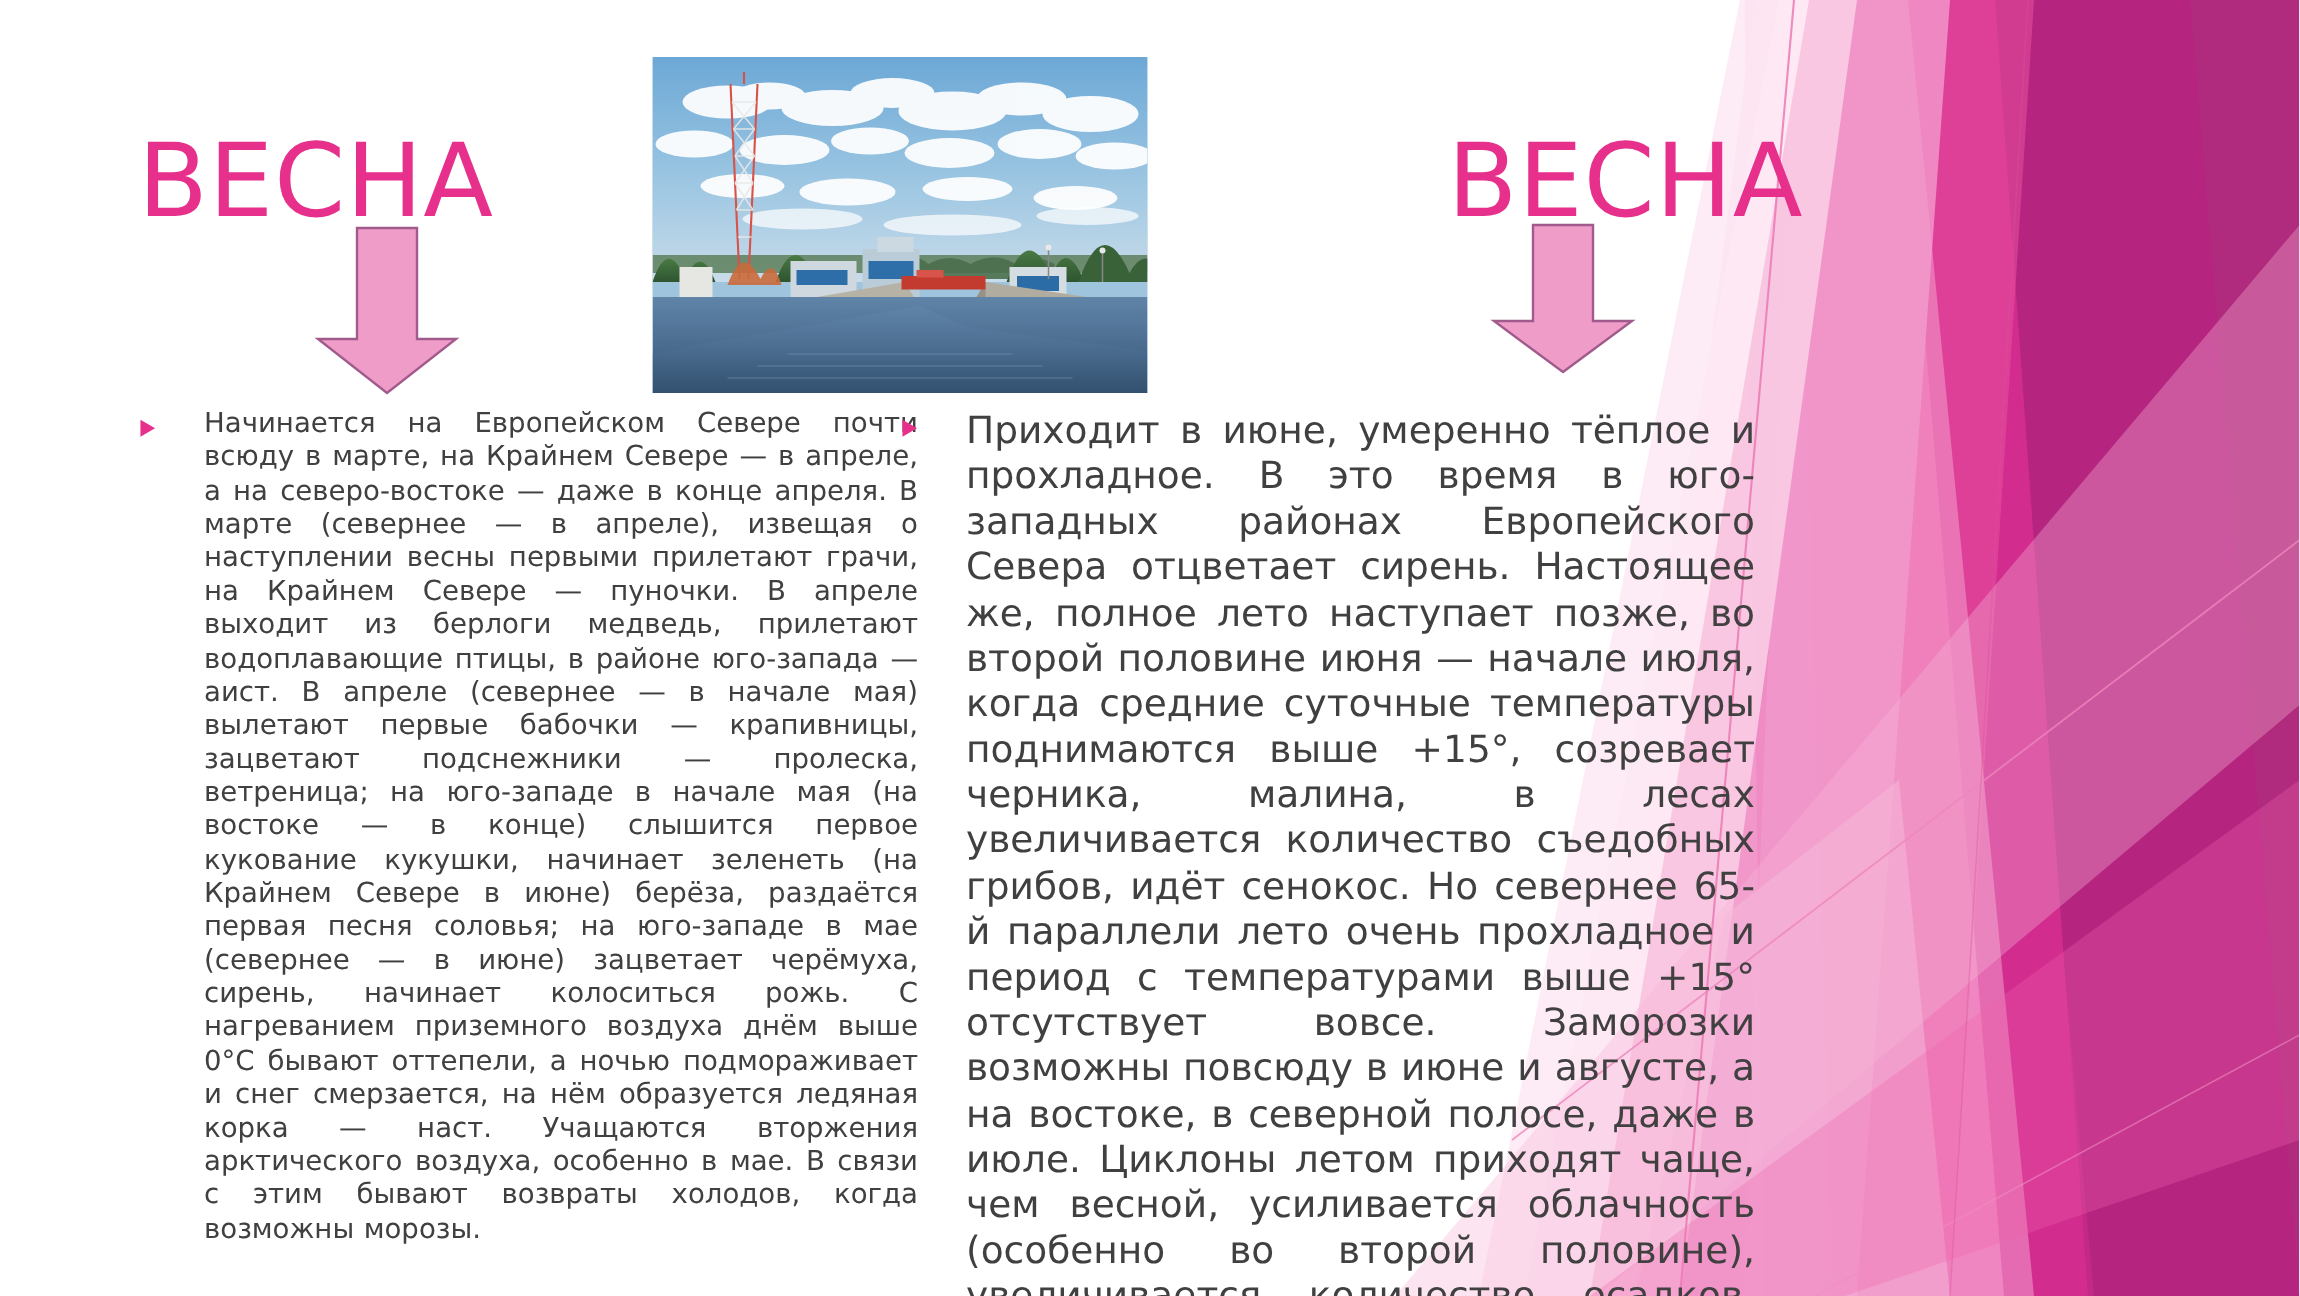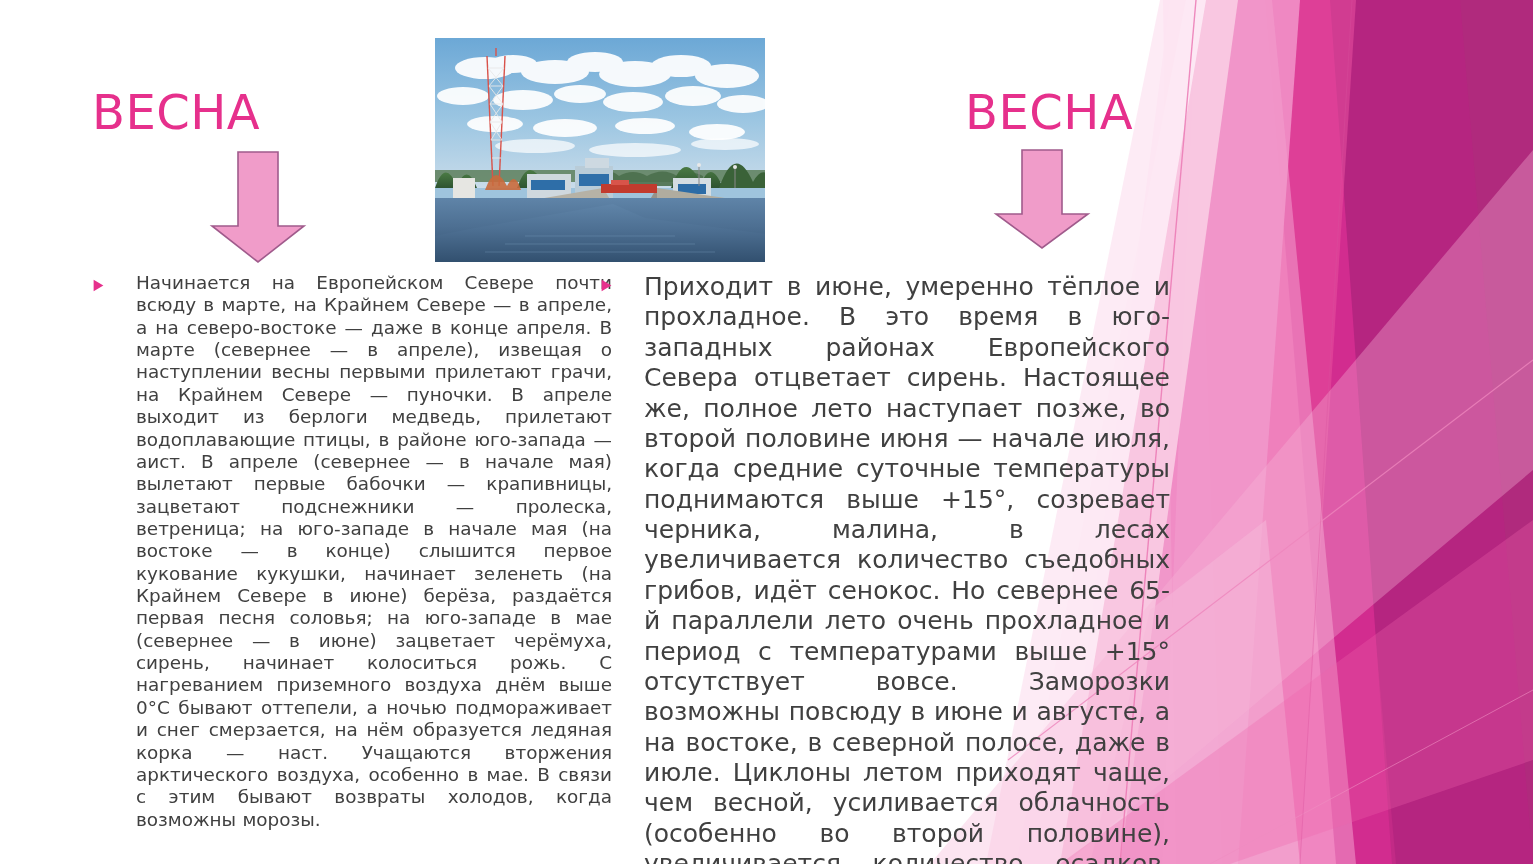--- a/index.html
+++ b/index.html
@@ -21,21 +21,21 @@
     position:absolute;
     inset:0;
     width:1533px;
     height:864px;
     pointer-events:none;
   }
 
   
   .season-heading{
     position:absolute;
-    font-size:48px;
+    font-size:68px;
     line-height:1.0;
     font-weight:400;
     letter-spacing:0.5px;
     white-space:nowrap;
   }
   #heading-spring{ left:92px;  top:88px; }
   #heading-summer{ left:965px; top:88px; }
 
   
   .down-arrow{ position:absolute; }

